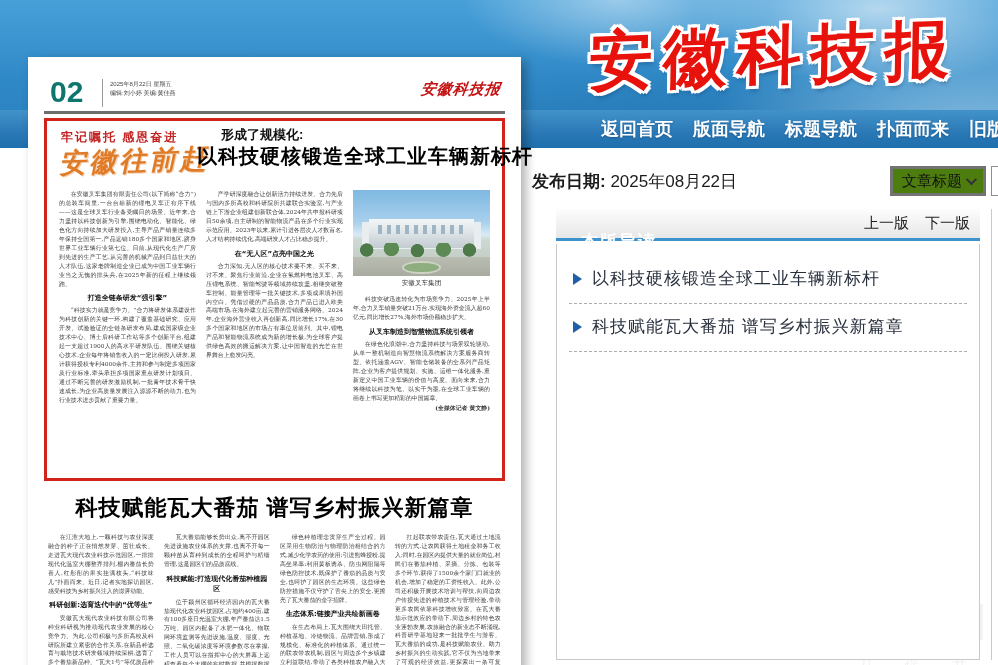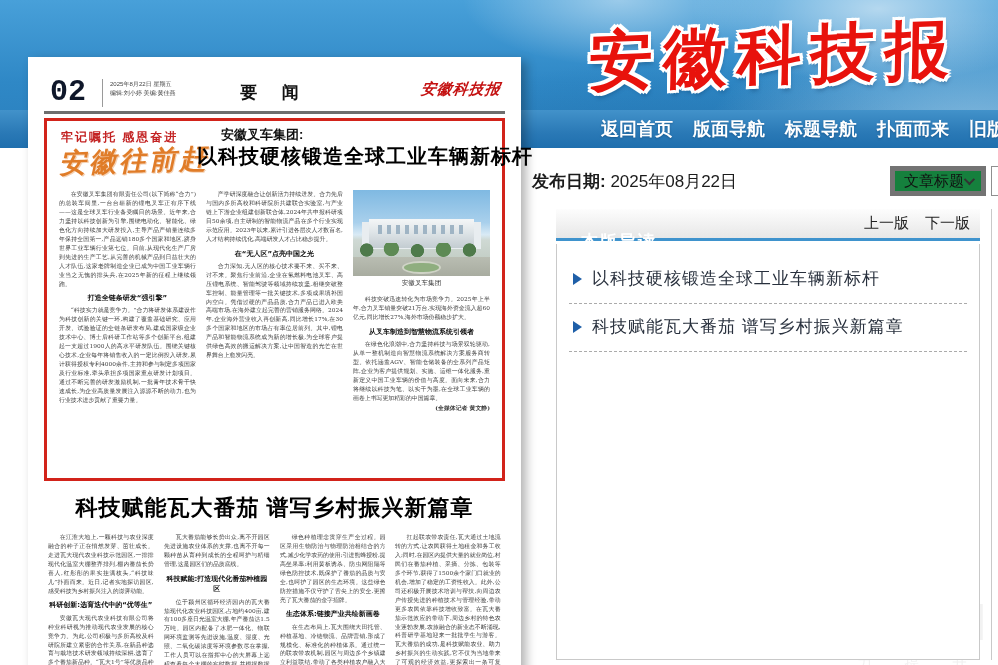--- a/index.html
+++ b/index.html
@@ -24,21 +24,21 @@
   .navband { position:absolute; left:0; top:110px; width:998px; height:38px;
     background:linear-gradient(180deg,#4292ca 0%, #2a79b6 60%, #1f6fae 100%); }
   .nav-items { position:absolute; left:601px; top:0; height:38px; display:flex; gap:20px; align-items:center; }
   .nav-item { color:#fff; font-size:18px; font-weight:bold; white-space:nowrap; cursor:pointer;
     text-shadow:0 1px 2px rgba(0,40,80,.35); }
 
   
   .pubrow { position:absolute; left:532px; top:170px; font-size:17px; color:#1c1c1c; }
   .pubrow b { font-weight:bold; }
   .select-box { position:absolute; left:890px; top:166px; width:96px; height:30px;
-    border:5px solid #737373; background:#15803d; display:flex; align-items:center;
+    border:3px solid #737373; background:#4d7c0f; display:flex; align-items:center;
     justify-content:space-between; padding:0 9px; font-size:15px; color:#111; cursor:pointer; }
   .chev { width:8px; height:8px; border-right:2px solid #333; border-bottom:2px solid #333;
     transform:rotate(45deg) translateY(-2px); }
   .edge-box { position:absolute; left:991px; top:166px; width:20px; height:30px;
     border:1px solid #8f8f8f; background:#fff; }
 
   .guide-bar { position:absolute; left:556px; top:209px; width:424px; height:32px;
     background:linear-gradient(180deg,#fdfdfd,#e7e7e7); border-bottom:3px solid #3f93cd;
     display:flex; align-items:stretch; }
   .guide-tab { width:126px; background:linear-gradient(180deg,#55a5d6,#2c7fba);
@@ -60,22 +60,22 @@
   .watermark { position:absolute; left:840px; top:592px; z-index:0; color:#f2f2f2;
     pointer-events:none; text-align:center; }
   .watermark .wm1 { font-size:52px; font-weight:bold; letter-spacing:8px;
     font-family:"Liberation Sans", sans-serif; }
   .watermark .wm2 { font-size:15px; letter-spacing:14px; margin-top:2px; color:#f1f1f1; }
 
   
   .paper { position:absolute; left:28px; top:57px; width:493px; height:640px; background:#fff;
     box-shadow:5px 4px 10px rgba(0,0,0,.3); z-index:2; padding:0 16px; }
   .p-head { position:relative; height:54px; padding-top:20px; }
-  .p-num { position:absolute; left:6px; top:18px; font-size:30px; font-weight:bold; color:#0f172a;
-    font-family:Liberation Mono, monospace; }
+  .p-num { position:absolute; left:6px; top:18px; font-size:30px; font-weight:bold; color:#0f766e;
+    font-family:Liberation Sans, sans-serif; }
   .p-div { position:absolute; left:58px; top:22px; width:1px; height:28px; background:#9a9a9a; }
   .p-date { position:absolute; left:66px; top:22px; width:200px; }
   .pd { font-size:11px; line-height:1.5; color:#444; transform:scale(.55);
     transform-origin:0 0; width:182%; white-space:nowrap; }
   .p-sec { position:absolute; left:0; right:0; top:24px; text-align:center; font-size:17px;
     font-weight:bold; letter-spacing:10px; color:#111; }
   .p-logo { position:absolute; right:4px; top:23px; color:#c41111; font-weight:bold;
     font-size:15px; font-style:italic; font-family:"DejaVu Serif", serif;
     transform:skewX(-8deg); letter-spacing:1px; }
   .p-rule { height:3px; background:#6e6e6e; }
@@ -185,30 +185,29 @@
 
     <div class="p-head">
       <div class="p-num">02</div>
       <div class="p-div"></div>
       <div class="p-date">
         <div class="pd">
           <div>2025年8月22日 星期五</div>
           <div>编辑:刘小婷  美编:黄佳燕</div>
         </div>
       </div>
-      <div class="p-sec">要 闻</div>
       <div class="p-logo">安徽科技报</div>
     </div>
     <div class="p-rule"></div>
 
     <div class="redbox">
       <div class="rb-head">
         <div class="brand1">牢记嘱托 感恩奋进</div>
         <div class="brand2">安徽往前赶</div>
-        <div class="kicker">安徽叉车集团:</div>
+        <div class="kicker">形成了规模化:</div>
         <div class="hl1">以科技硬核锻造全球工业车辆新标杆</div>
       </div>
       <div class="cols3">
         <div class="np-col">
           <div class="tiny">
             <p>在安徽叉车集团有限责任公司(以下简称“合力”)的总装车间里,一台台崭新的锂电叉车正有序下线——这是全球叉车行业备受瞩目的场景。近年来,合力坚持以科技创新为引擎,围绕电动化、智能化、绿色化方向持续加大研发投入,主导产品产销量连续多年保持全国第一,产品远销180多个国家和地区,跻身世界工业车辆行业第七位。目前,从现代化生产厂房到先进的生产工艺,从完善的机械产品到日益壮大的人才队伍,这家老牌制造企业已成为中国工业车辆行业当之无愧的排头兵,在2025年新的征程上继续领跑。</p>
             <div class="colsub">打造全链条研发“强引擎”</div>
             <p>“科技实力就是竞争力。”合力将研发体系建设作为科技创新的关键一环,构建了覆盖基础研究、应用开发、试验验证的全链条研发布局,建成国家级企业技术中心、博士后科研工作站等多个创新平台,组建起一支超过1900人的高水平研发队伍。围绕关键核心技术,企业每年将销售收入的一定比例投入研发,累计获得授权专利4000余件,主持和参与制定多项国家及行业标准,牵头承担多项国家重点研发计划项目。通过不断完善的研发激励机制,一批青年技术骨干快速成长,为企业高质量发展注入源源不断的动力,也为行业技术进步贡献了重要力量。</p>
           </div>
         </div>

